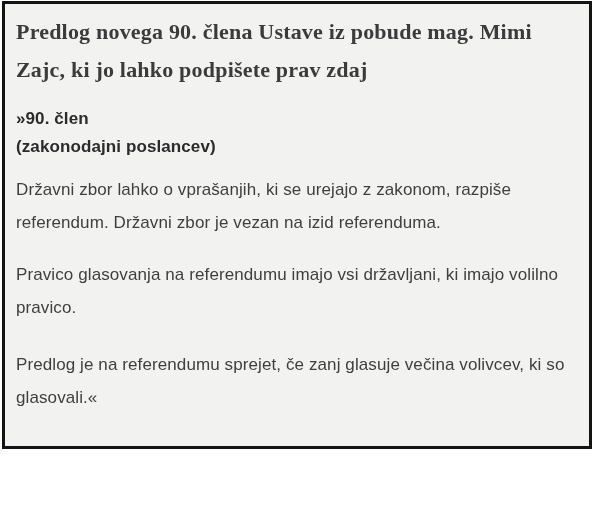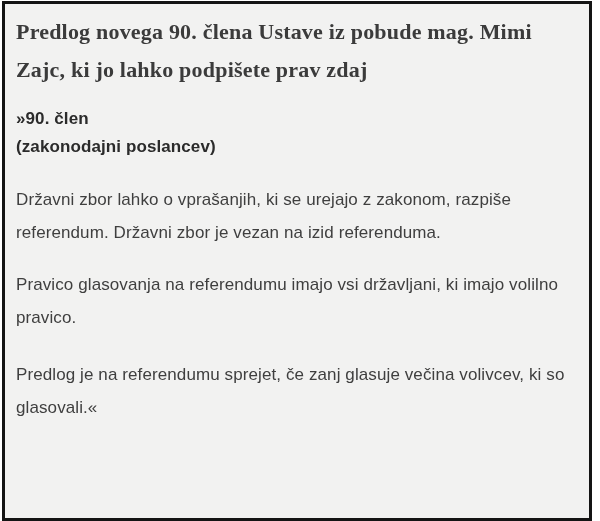--- a/index.html
+++ b/index.html
@@ -9,21 +9,21 @@
     width: 600px;
     height: 521px;
     overflow: hidden;
     font-family: "Liberation Sans", sans-serif;
   }
   .frame {
     position: absolute;
     top: 1px;
     left: 2px;
     width: 590px;
-    height: 520px;
+    height: 448px;
     box-sizing: border-box;
     border: 3px solid var(--border, #141414);
     background: var(--background, #f2f2f1);
     padding: 9px 22px 16px 11px;
     overflow: hidden;
   }
   h1.title {
     margin: 0;
     font-family: "Liberation Serif", "DejaVu Serif", serif;
     font-weight: 700;
@@ -42,21 +42,21 @@
     letter-spacing: 0.1px;
     color: var(--heading-text, #2b2b2b);
   }
   p.clause {
     margin: 0;
     font-size: 17px;
     line-height: 33px;
     letter-spacing: 0.1px;
     color: var(--body-text, #3f3f3f);
   }
-  p.clause:nth-of-type(1) { margin-top: 22px; }
+  p.clause:nth-of-type(1) { margin-top: 12px; }
   p.clause:nth-of-type(2) { margin-top: 19px; }
   p.clause:nth-of-type(3) { margin-top: 24px; }
   p.clause:nth-of-type(4) { margin-top: 11px; }
 </style>
 </head>
 <body>
 
 <div class="frame">
   <h1 class="title">Predlog novega 90. člena Ustave iz pobude mag. Mimi Zajc, ki jo lahko podpišete prav zdaj</h1>
 

